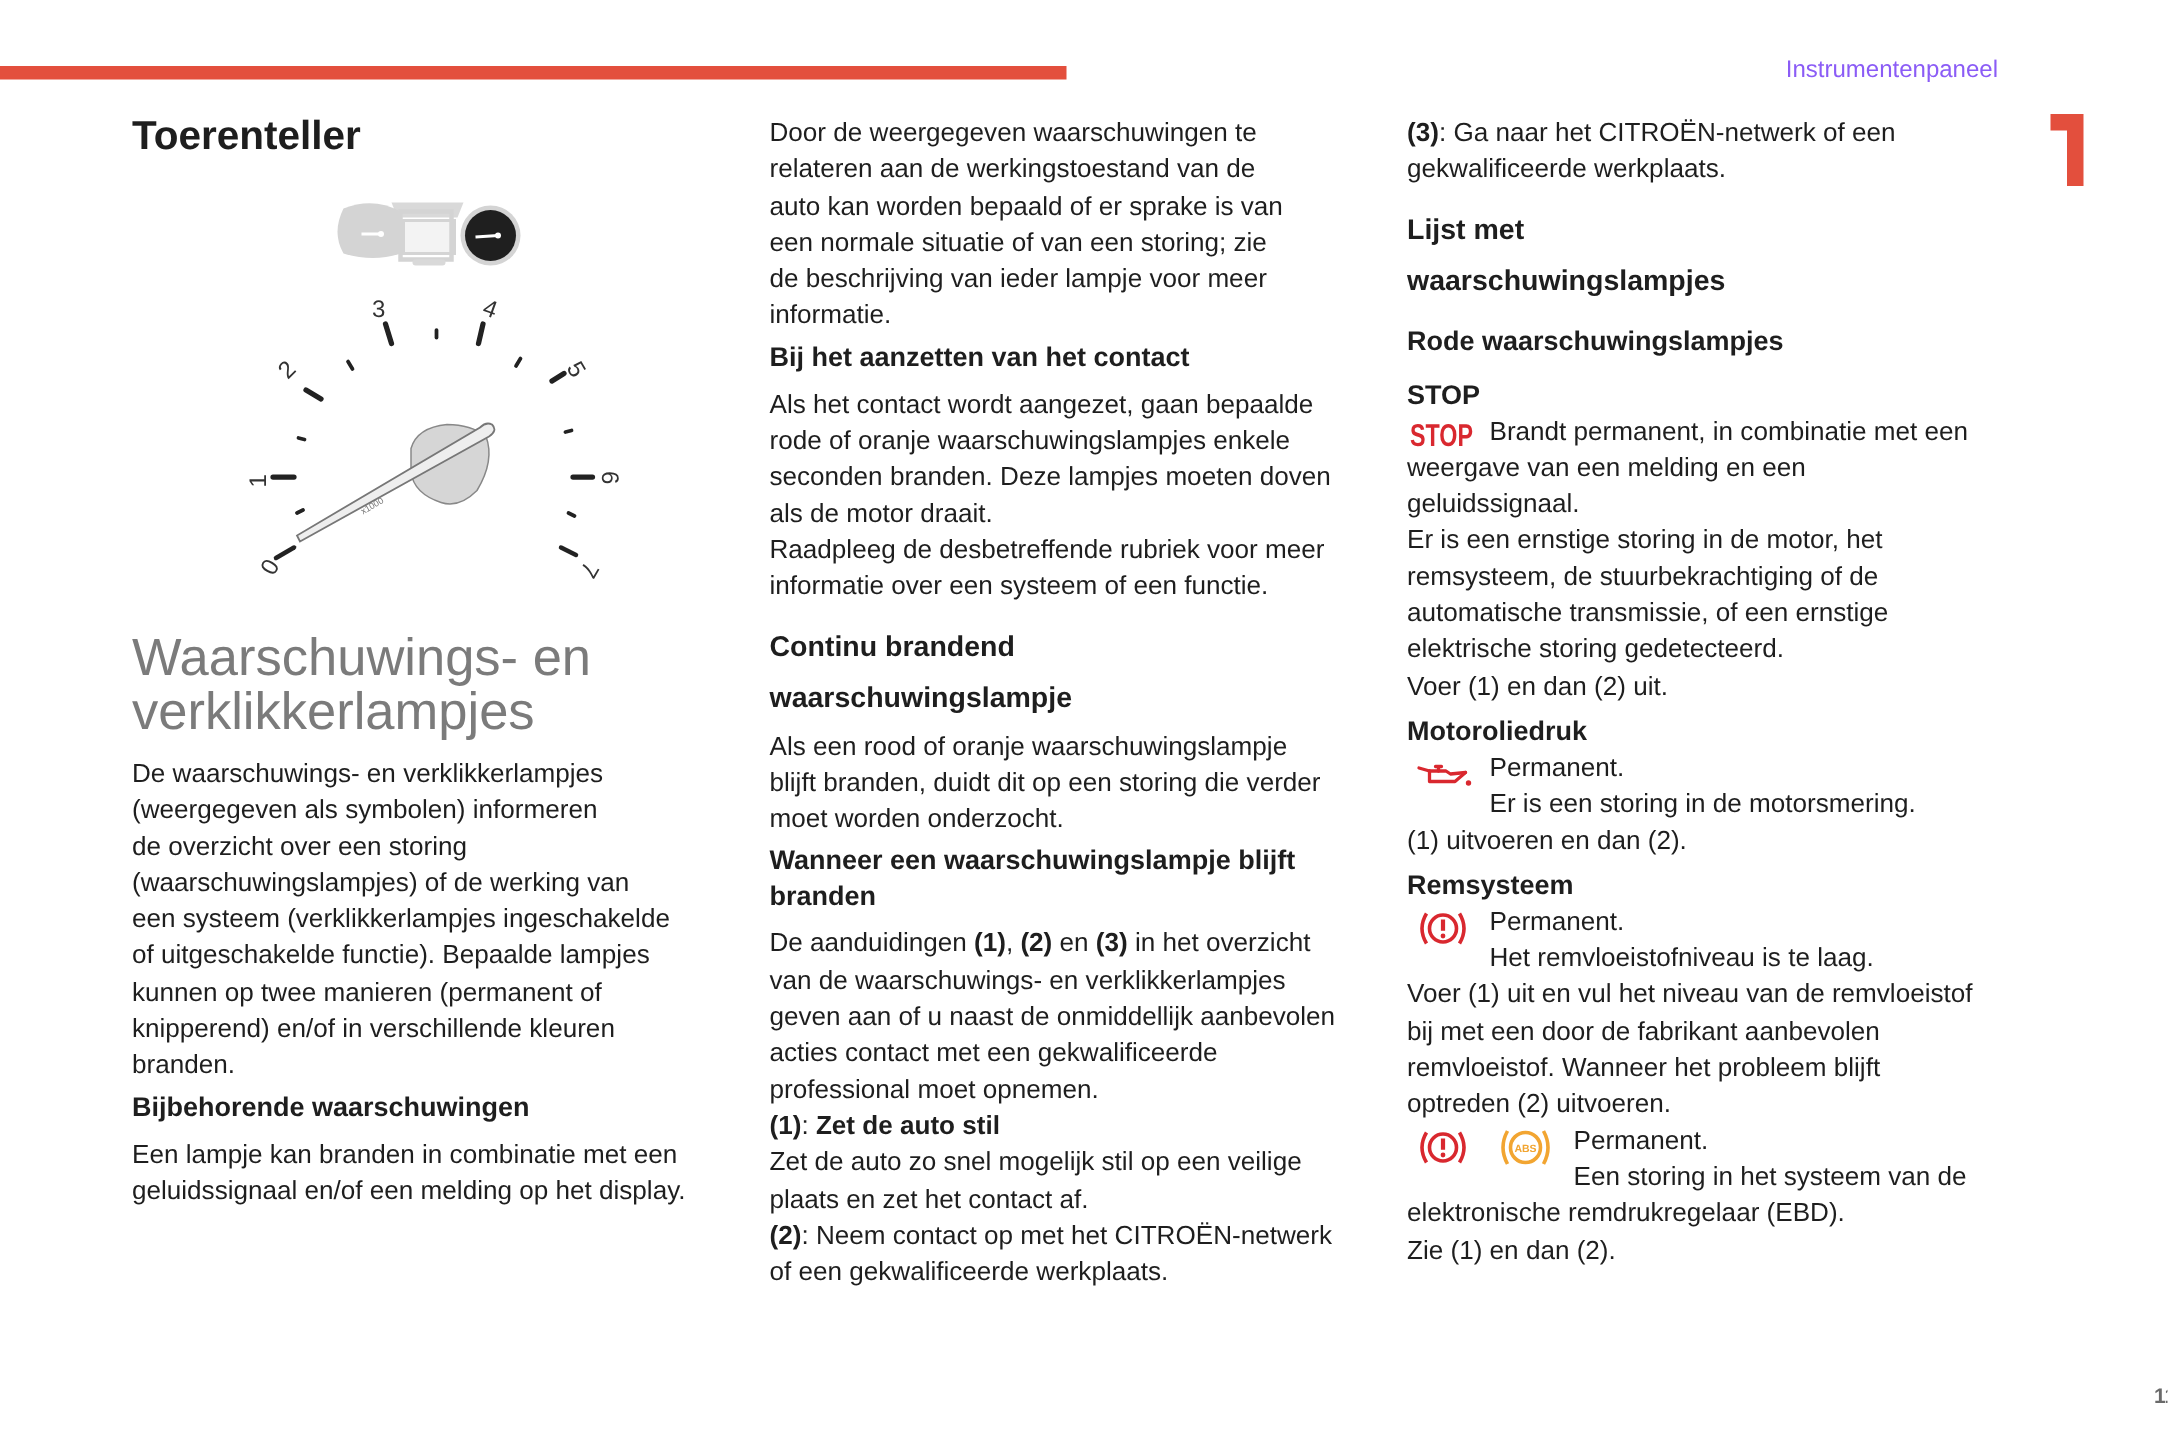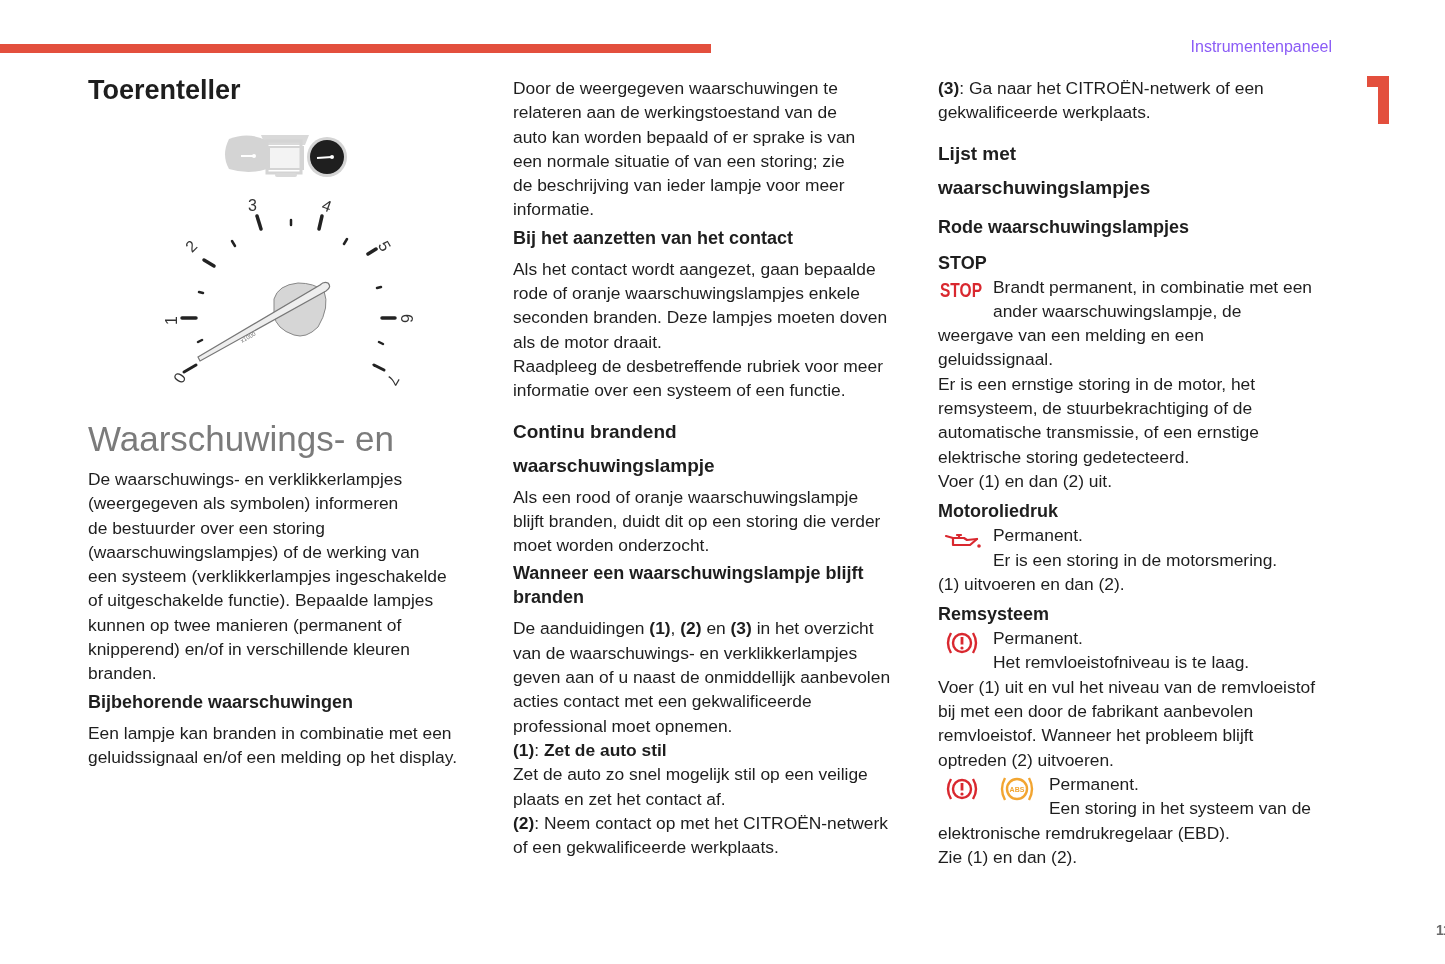--- a/index.html
+++ b/index.html
@@ -90,26 +90,27 @@
       </g>
       <path d="M118,112 Q122,98 142,96 Q158,96 168,104 Q174,120 162,140 Q150,152 138,148 Q120,142 118,128 Z" fill="#d6d6d6" stroke="#888" stroke-width="1"></path>
       <path d="M44,174 L170,104 Q176,100 172,96 Q168,94 164,98 L42,170 Z" fill="#eee" stroke="#777" stroke-width="1.2"></path>
       <text x="86" y="156" font-size="6" fill="#777" transform="rotate(-30 86 156)" font-family="Liberation Sans, sans-serif">x1000</text>
     </svg>
   </div>
 
 
   <h2 class="h-grey" style="margin-top:34px;">
     <span>Waarschuwings- en</span><br>
+    <span>verklikkerlampjes</span>
   </h2>
 
   <div style="margin-top:10px;">
     <div>De waarschuwings- en verklikkerlampjes</div>
     <div>(weergegeven als symbolen) informeren</div>
-    <div>de bestuurder over een storing</div>
+    <div>de overzicht over een storing</div>
     <div>(waarschuwingslampjes) of de werking van</div>
     <div>een systeem (verklikkerlampjes ingeschakelde</div>
     <div>of uitgeschakelde functie). Bepaalde lampjes</div>
     <div>kunnen op twee manieren (permanent of</div>
     <div>knipperend) en/of in verschillende kleuren</div>
     <div>branden.</div>
   </div>
 
   <h3 class="h3" style="margin-top:4px;">Bijbehorende waarschuwingen</h3>
   <div style="margin-top:7px;">
@@ -183,21 +184,20 @@
   <h3 class="h3" style="margin-top:10px;">Rode waarschuwingslampjes</h3>
 
   <h3 class="h3" style="margin-top:12px;">STOP</h3>
   <div class="icon-row">
     <div class="ico" style="top:2px;">
       <svg width="46" height="24" viewBox="0 0 46 24">
         <text x="2" y="20" font-family="Liberation Sans, sans-serif" font-weight="bold" font-size="21" fill="#d9282f" textLength="42" lengthAdjust="spacingAndGlyphs">STOP</text>
       </svg>
     </div>
     <div class="indent">Brandt permanent, in combinatie met een</div>
-    <div class="indent">ander waarschuwingslampje, de</div>
     <div>weergave van een melding en een</div>
     <div>geluidssignaal.</div>
     <div>Er is een ernstige storing in de motor, het</div>
     <div>remsysteem, de stuurbekrachtiging of de</div>
     <div>automatische transmissie, of een ernstige</div>
     <div>elektrische storing gedetecteerd.</div>
     <div>Voer (1) en dan (2) uit.</div>
   </div>
 
   <h3 class="h3" style="margin-top:6px;">Motoroliedruk</h3>

